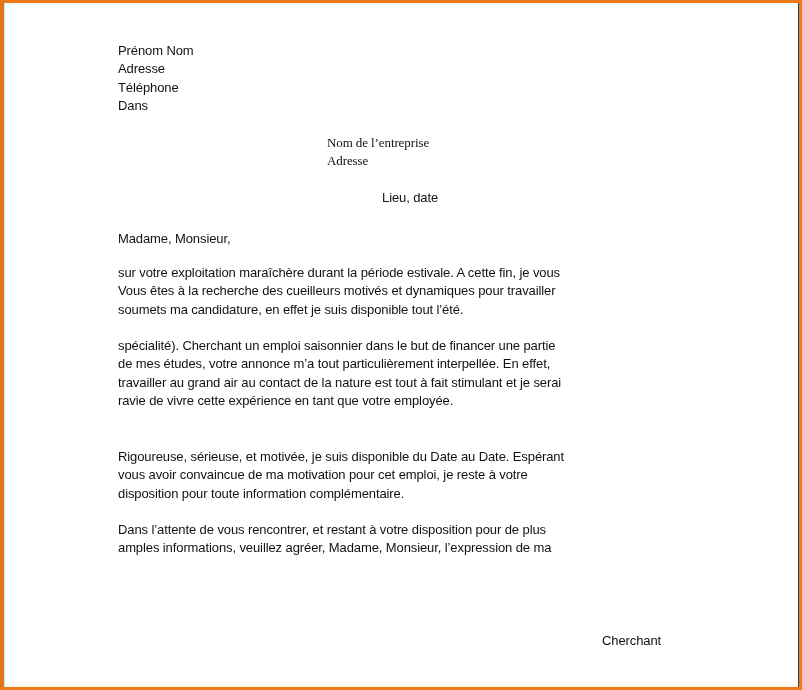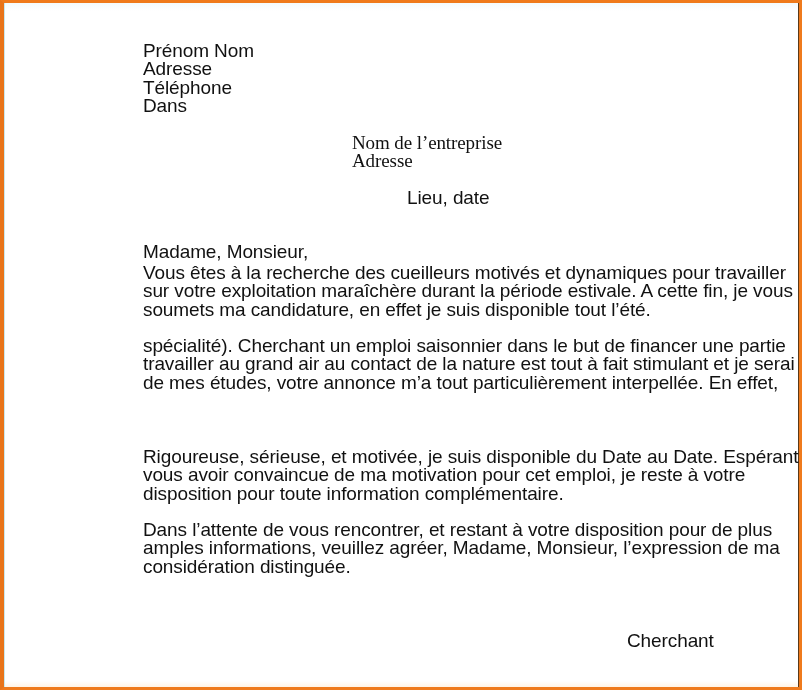--- a/index.html
+++ b/index.html
@@ -45,30 +45,29 @@
       background: linear-gradient(#f3fbfd, #ffffff);
     }
     .inner-line-bottom {
       position: absolute;
       left: 4px; bottom: 3px;
       width: 794px; height: 6px;
       background: linear-gradient(#ffffff, #fff4e6);
     }
     .txt {
       position: absolute;
-      font-size: 19px;
+      font-size: 13px;
       line-height: 18.4px;
       white-space: nowrap;
       letter-spacing: -0.1px;
-      margin-left: 25px;
     }
     .sender { left: 118px; top: 42px; }
     .recipient { left: 327px; top: 134px; font-family: Liberation Serif, serif; }
     .place-date { left: 382px; top: 189px; }
-    .salutation { left: 118px; top: 243px; }
+    .salutation { left: 118px; top: 230px; }
     .p1 { left: 118px; top: 264px; }
     .p2 { left: 118px; top: 337px; }
     .p3 { left: 118px; top: 448px; }
     .p4 { left: 118px; top: 521px; }
     .signature { left: 602px; top: 632px; }
     .line { display: block; }
   </style>
 </head>
 <body>
 
@@ -88,36 +87,36 @@
 <div class="txt recipient">
   <span class="line">Nom de l’entreprise</span>
   <span class="line">Adresse</span>
 </div>
 
 <div class="txt place-date">Lieu, date</div>
 
 <div class="txt salutation">Madame, Monsieur,</div>
 
 <div class="txt p1">
+  <span class="line">sur votre exploitation maraîchère durant la période estivale. A cette fin, je vous</span>
   <span class="line">Vous êtes à la recherche des cueilleurs motivés et dynamiques pour travailler</span>
-  <span class="line">sur votre exploitation maraîchère durant la période estivale. A cette fin, je vous</span>
   <span class="line">soumets ma candidature, en effet je suis disponible tout l’été.</span>
 </div>
 
 <div class="txt p2">
   <span class="line">spécialité). Cherchant un emploi saisonnier dans le but de financer une partie</span>
+  <span class="line">de mes études, votre annonce m’a tout particulièrement interpellée. En effet,</span>
   <span class="line">travailler au grand air au contact de la nature est tout à fait stimulant et je serai</span>
-  <span class="line">de mes études, votre annonce m’a tout particulièrement interpellée. En effet,</span>
+  <span class="line">ravie de vivre cette expérience en tant que votre employée.</span>
 </div>
 
 <div class="txt p3">
   <span class="line">Rigoureuse, sérieuse, et motivée, je suis disponible du Date au Date. Espérant</span>
   <span class="line">vous avoir convaincue de ma motivation pour cet emploi, je reste à votre</span>
   <span class="line">disposition pour toute information complémentaire.</span>
 </div>
 
 <div class="txt p4">
   <span class="line">Dans l’attente de vous rencontrer, et restant à votre disposition pour de plus</span>
   <span class="line">amples informations, veuillez agréer, Madame, Monsieur, l’expression de ma</span>
-  <span class="line">considération distinguée.</span>
 </div>
 
 <div class="txt signature">Cherchant</div>
 
 </body></html>

